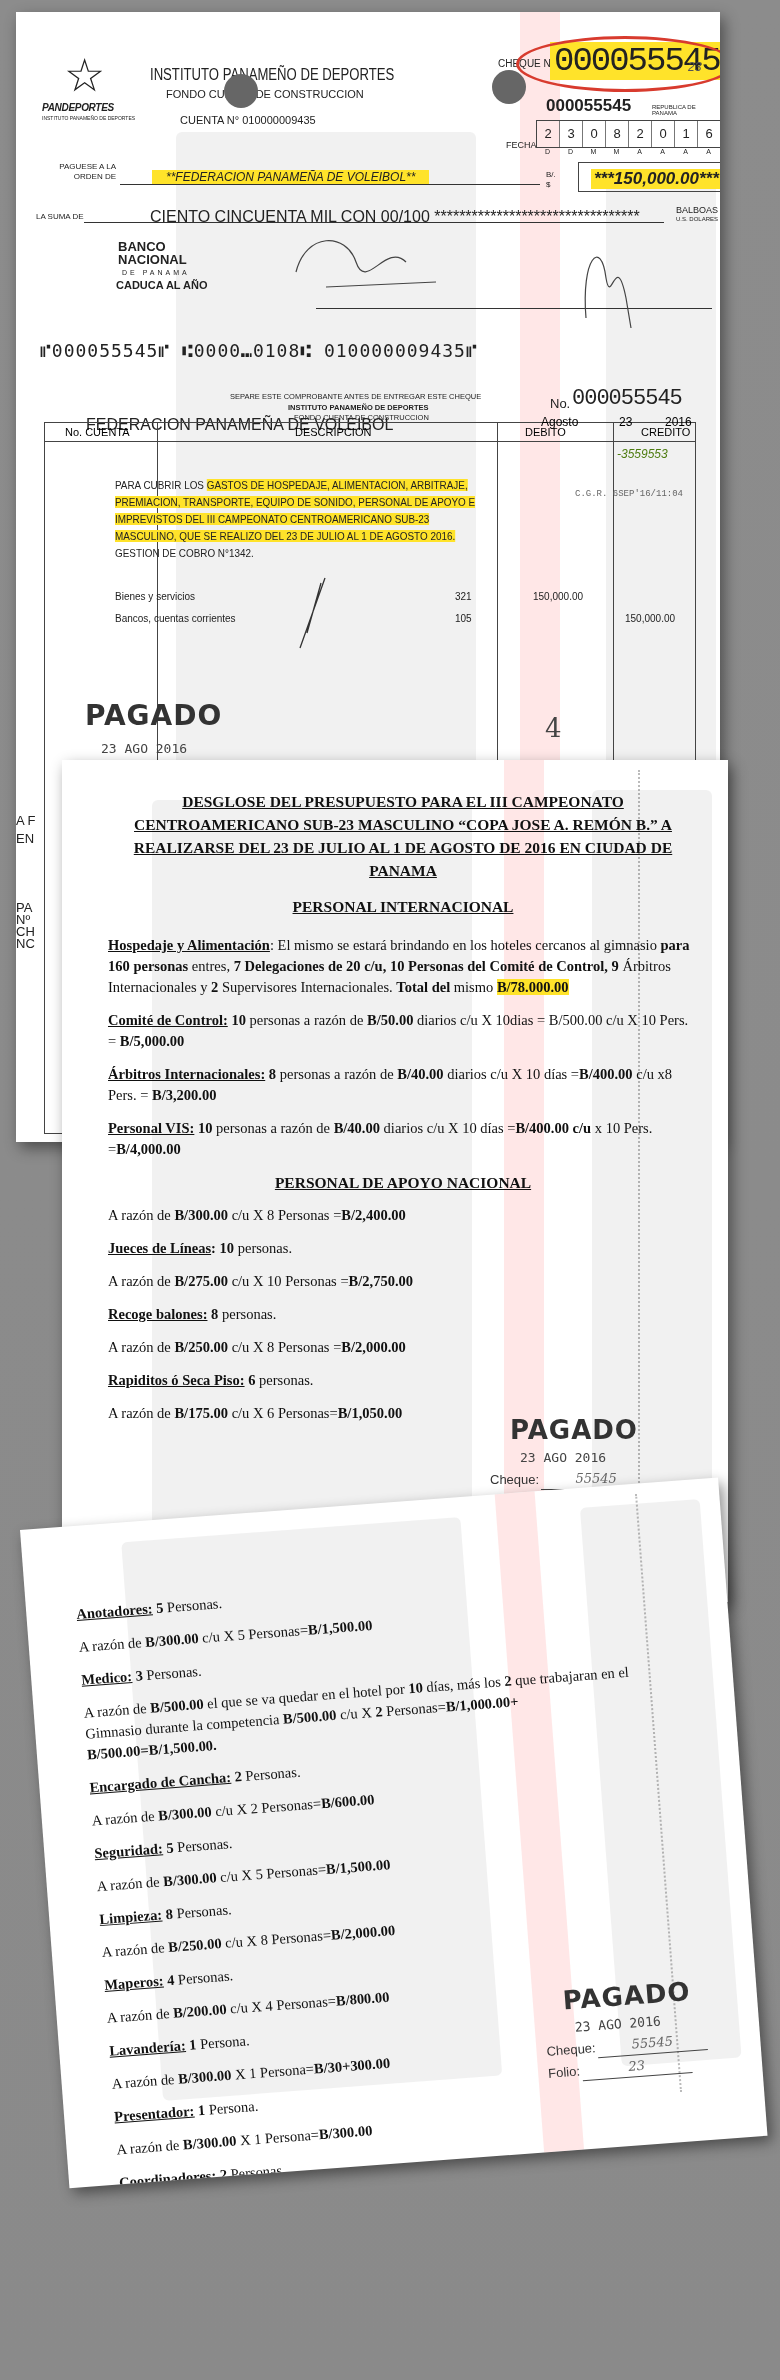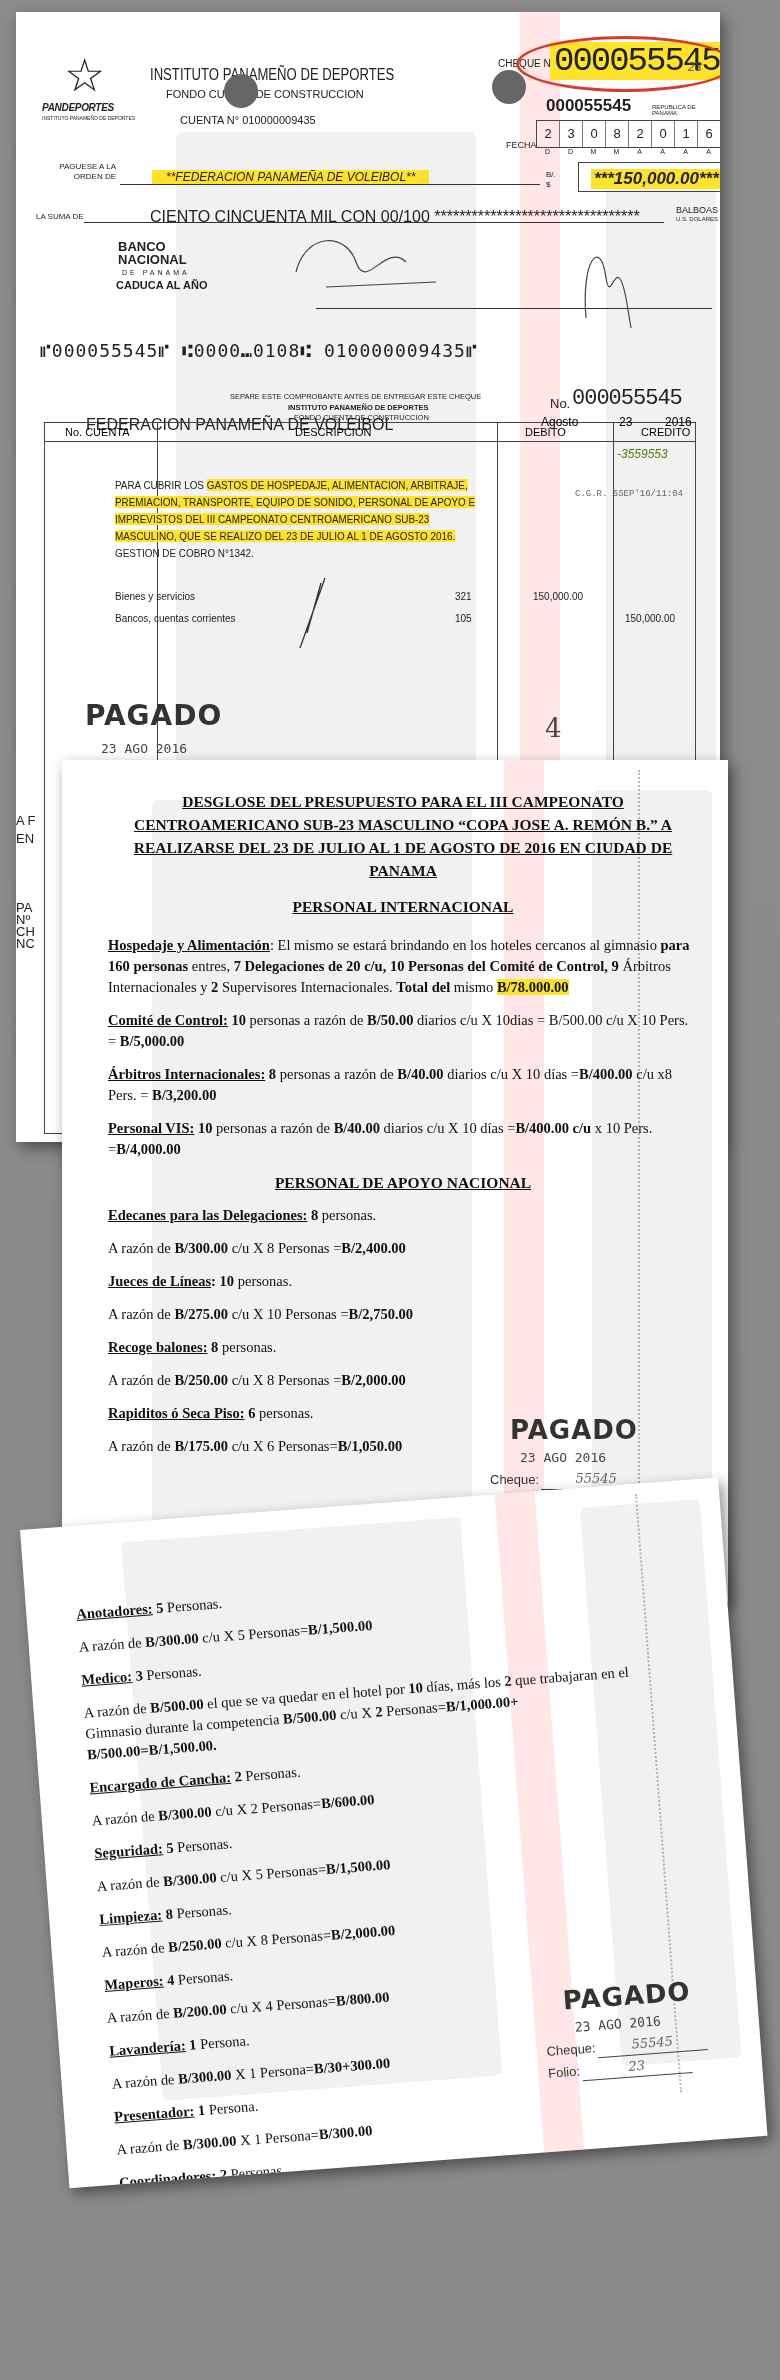--- a/index.html
+++ b/index.html
@@ -209,21 +209,20 @@
     <p><span class="u">Comité de Control:</span><b> 10</b><span> personas a razón de </span><b>B/50.00</b><span> diarios c/u X 10dias = B/500.00 c/u X 10 Pers. = </span><b>B/5,000.00</b></p>
 
     <p><span class="u">Árbitros Internacionales:</span><b> 8</b><span> personas a razón de </span><b>B/40.00</b><span> diarios c/u X 10 días =</span><b>B/400.00</b><span> c/u x8  Pers. = </span><b>B/3,200.00</b></p>
 
     <p><span class="u">Personal VIS:</span><b> 10</b><span> personas a razón de </span><b>B/40.00</b><span> diarios c/u X 10 días =</span><b>B/400.00 c/u</b><span> x 10 Pers. =</span><b>B/4,000.00</b></p>
 
 
     <div class="sub" style="margin:8px 0 12px;">PERSONAL DE APOYO NACIONAL</div>
 
     <div id="national-list">
-        <p><span class="u">Edecanes para las Delegaciones:</span><b> 8</b><span> personas.</span></p>
         <p><span>A razón de </span><b>B/300.00</b><span> c/u X 8 Personas =</span><b>B/2,400.00</b></p>
         <p><span class="u">Jueces de Líneas</span><b>: 10</b><span> personas.</span></p>
         <p><span>A razón de </span><b>B/275.00</b><span> c/u X 10 Personas =</span><b>B/2,750.00</b></p>
         <p><span class="u">Recoge balones:</span><b> 8</b><span> personas.</span></p>
         <p><span>A razón de </span><b>B/250.00</b><span> c/u X 8 Personas =</span><b>B/2,000.00</b></p>
         <p><span class="u">Rapiditos ó Seca Piso:</span><b> 6</b><span> personas.</span></p>
         <p><span>A razón de </span><b>B/175.00</b><span> c/u X 6 Personas=</span><b>B/1,050.00</b></p>
       </div>
   </div>
 

